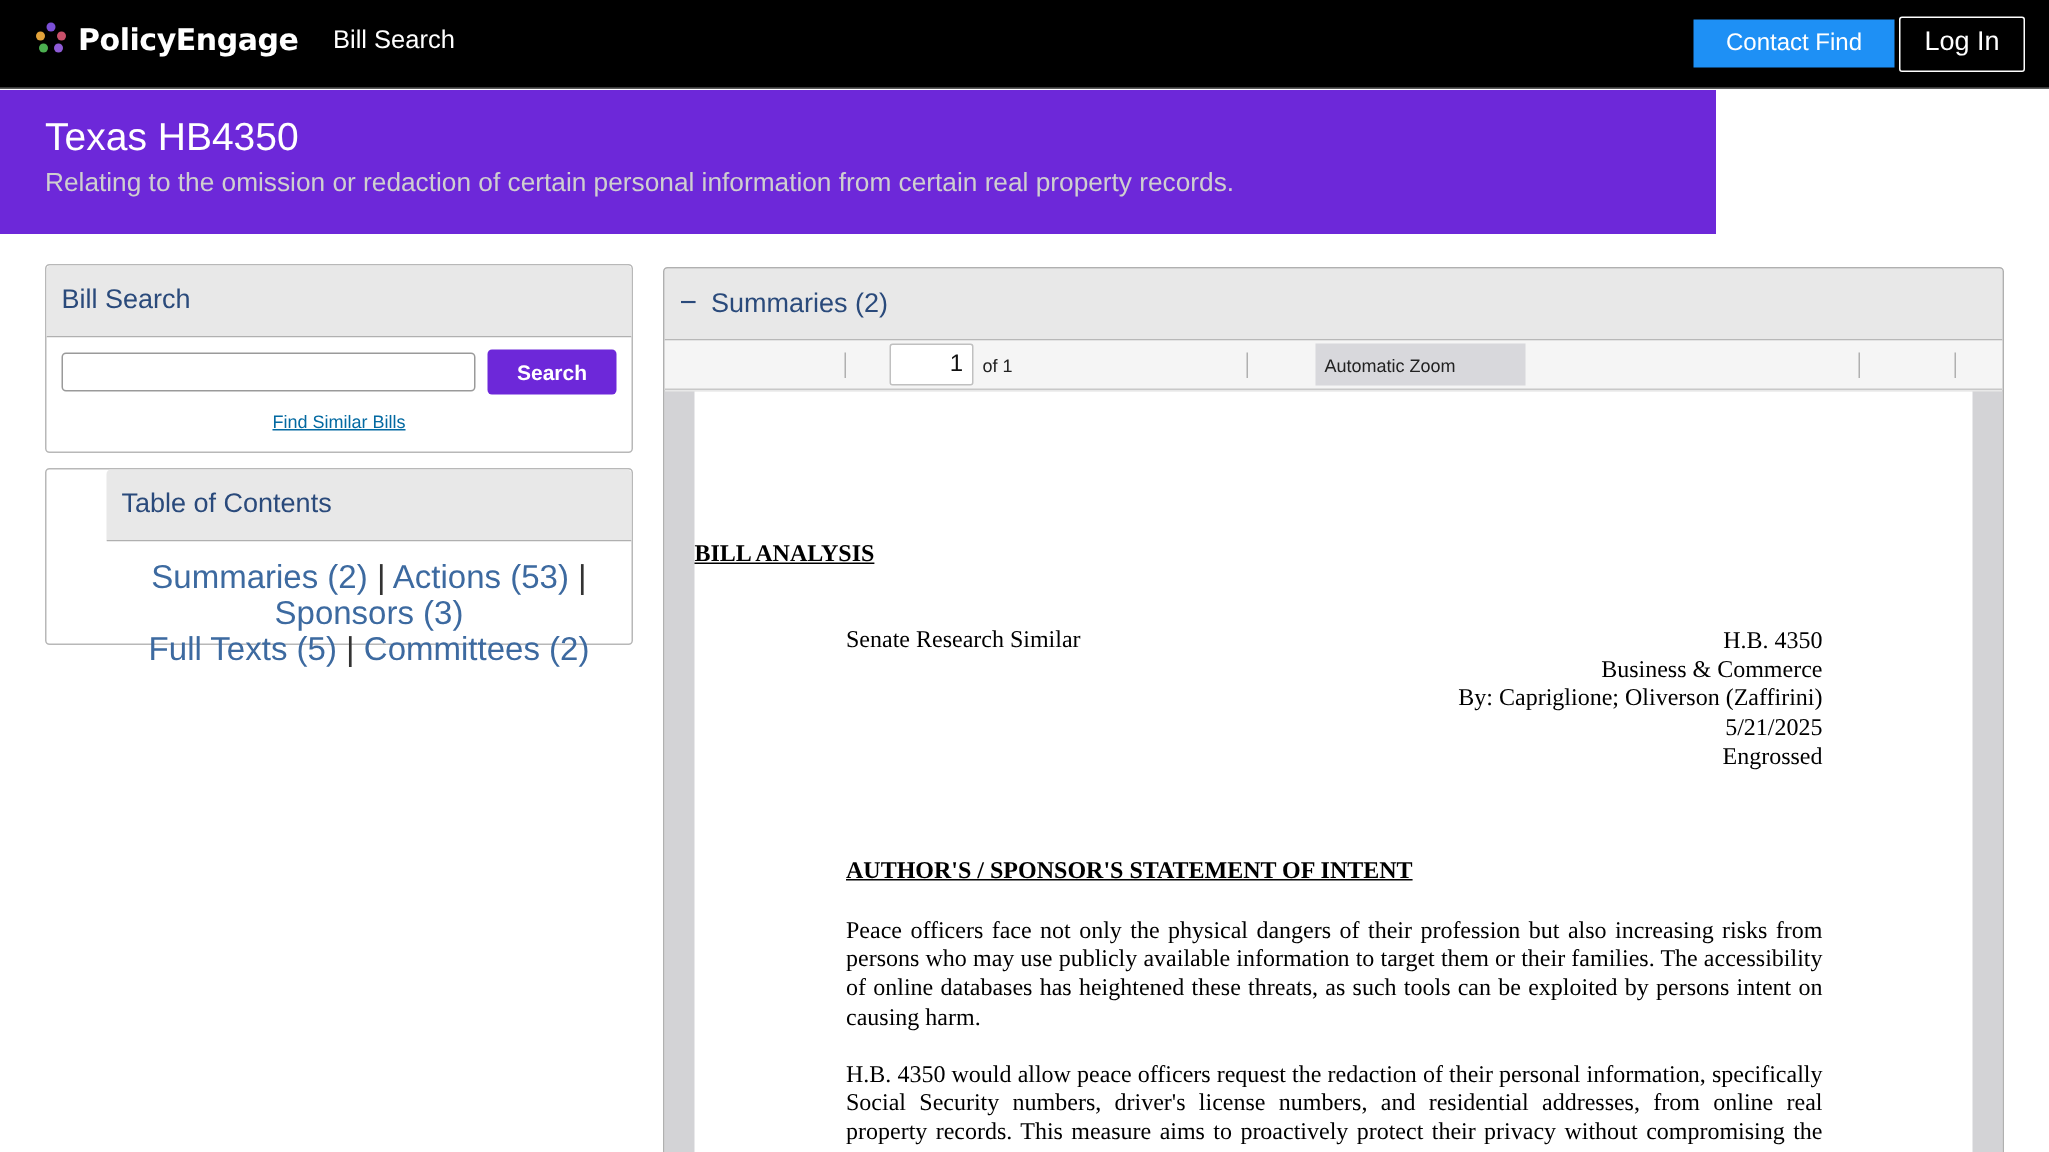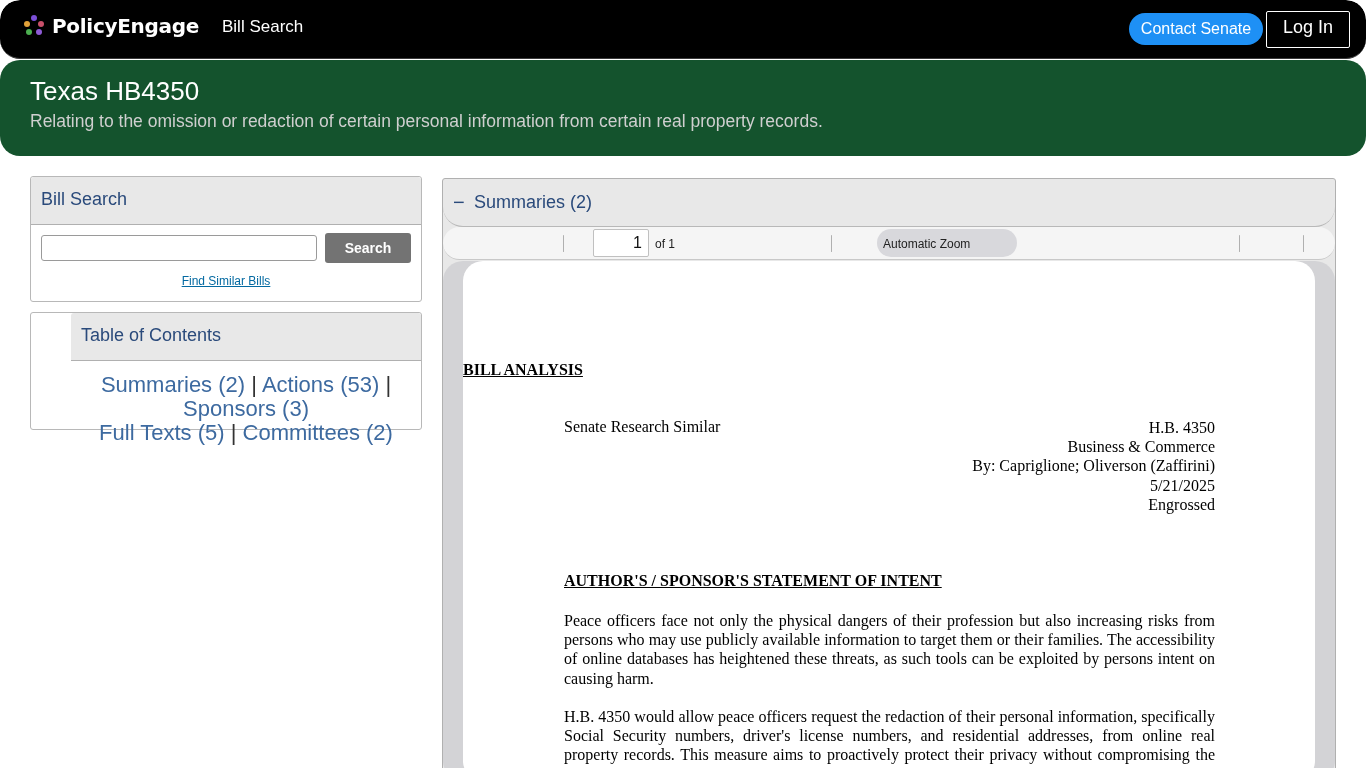--- a/index.html
+++ b/index.html
@@ -1,39 +1,39 @@
 <!DOCTYPE html>
 <html><head>
 <meta charset="utf-8">
 <style>
-  * { box-sizing: border-box; margin: 0; padding: 0; border-radius: 20px; }
+  * { box-sizing: border-box; margin: 0; padding: 0; }
   html, body { width: 1366px; height: 768px; overflow: hidden; background: #ffffff; }
   body { font-family: "Liberation Sans", sans-serif; position: relative; }
 
   
   .topnav { position: absolute; left: 0; top: 0; width: 1366px; height: 59px; background: #000; border-bottom: 1px solid #3a3a3a; }
   .logo { position: absolute; left: 22px; top: 14px; display: flex; align-items: center; }
   .logo-dots { position: relative; width: 24px; height: 24px; }
   .logo-dots span { position: absolute; width: 6px; height: 6px; border-radius: 50%; }
   .logo-text { margin-left: 6px; color: #fff; font-family: "DejaVu Sans", sans-serif; font-weight: bold; font-size: 20px; letter-spacing: -0.3px; }
   .nav-link { position: absolute; left: 222px; top: 17px; color: #fff; font-size: 17px; text-decoration: none; }
   .btn-contact { position: absolute; left: 1129px; top: 13px; width: 134px; height: 32px; background: #1e90f5; color: #fff; font-size: 16px; border: none; display: flex; align-items: center; justify-content: center; }
   .btn-login { position: absolute; left: 1266px; top: 11px; width: 84px; height: 37px; background: #000; color: #fff; font-size: 18px; border: 1px solid #fff; border-radius: 2px; display: flex; align-items: center; justify-content: center; padding-bottom: 4px; }
 
   
-  .billheader { position: absolute; left: 0; top: 60px; width: 1366px; height: 96px; background: #14532d; text-decoration: underline; }
+  .billheader { position: absolute; left: 0; top: 60px; width: 1144px; height: 96px; background: #6d28d9; text-decoration: underline; }
   .bill-title { position: absolute; left: 30px; top: 16px; color: #fff; font-size: 26px; }
   .bill-desc { position: absolute; left: 30px; top: 51px; color: #cfcfcf; font-size: 17.5px; }
 
   
   .panel { position: absolute; left: 30px; width: 392px; border: 1px solid #b8b8b8; border-radius: 3px; background: #fff; }
   .panel-head { height: 48px; background: #e8e8e8; border-bottom: 1px solid #b0b0b0; padding: 12px 10px; color: #2a4a7b; font-size: 18px; border-radius: 3px 3px 0 0; }
   .search-panel { top: 176px; height: 126px; }
   .search-input { position: absolute; left: 10px; top: 58px; width: 276px; height: 26px; border: 1px solid #9a9a9a; border-radius: 3px; background: #fff; }
-  .search-btn { position: absolute; left: 294px; top: 56px; width: 86px; height: 30px; background: #737373; color: #fff; font-weight: bold; font-size: 14px; border: none; border-radius: 3px; display: flex; align-items: center; justify-content: center; }
+  .search-btn { position: absolute; left: 294px; top: 56px; width: 86px; height: 30px; background: #6d28d9; color: #fff; font-weight: bold; font-size: 14px; border: none; border-radius: 3px; display: flex; align-items: center; justify-content: center; }
   .similar-link { position: absolute; left: 0; top: 97px; width: 390px; text-align: center; font-size: 12px; color: #0369a1; text-decoration: underline; }
   .toc-panel { top: 312px; height: 118px; padding-left: 40px; }
   .toc-body { padding: 12px 8px; text-align: center; font-size: 22px; line-height: 24px; color: #333; }
   .toc-body a { color: #3d6aa0; text-decoration: none; }
   .toc-sep { color: #333; }
 
   
   .sum-panel { position: absolute; left: 442px; top: 178px; width: 894px; height: 600px; border: 1px solid #b0b0b0; border-radius: 3px; background: #e8e8e8; overflow: hidden; }
   .sum-head { position: absolute; left: 0; top: 0; width: 892px; height: 48px; background: #e8e8e8; border-bottom: 1px solid #b8b8b8; }
   .collapse-icon { position: absolute; left: 10px; top: 12px; color: #2a4a7b; font-size: 20px; }
@@ -67,21 +67,21 @@
     <div class="logo-dots">
       <span style="left:9px;top:1px;background:#7b4fd6"></span>
       <span style="left:2px;top:7px;background:#e2a23a"></span>
       <span style="left:16px;top:7px;background:#c8506a"></span>
       <span style="left:4px;top:15px;background:#4caf50"></span>
       <span style="left:14px;top:15px;background:#8e5bd6"></span>
     </div>
     <span class="logo-text">PolicyEngage</span>
   </div>
   <a class="nav-link">Bill Search</a>
-  <button class="btn-contact">Contact Senate</button>
+  <button class="btn-contact">Contact Find</button>
   <button class="btn-login">Log In</button>
 </div>
 
 <div class="billheader">
   <div class="bill-title">Texas HB4350</div>
   <div class="bill-desc">Relating to the omission or redaction of certain personal information from certain real property records.</div>
 </div>
 
 <div class="panel search-panel">
   <div class="panel-head">Bill Search</div>

